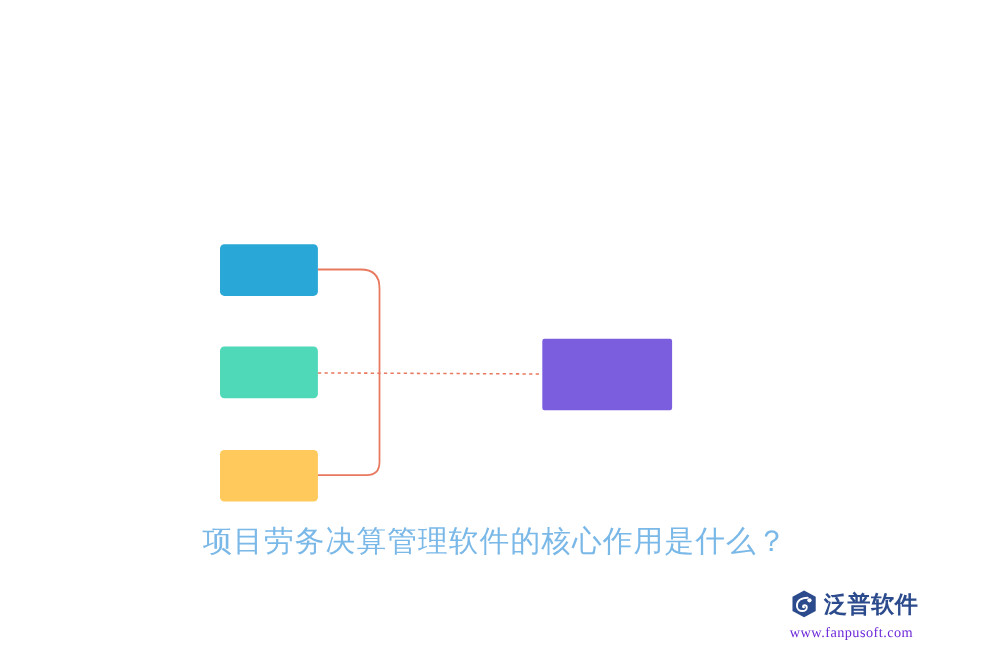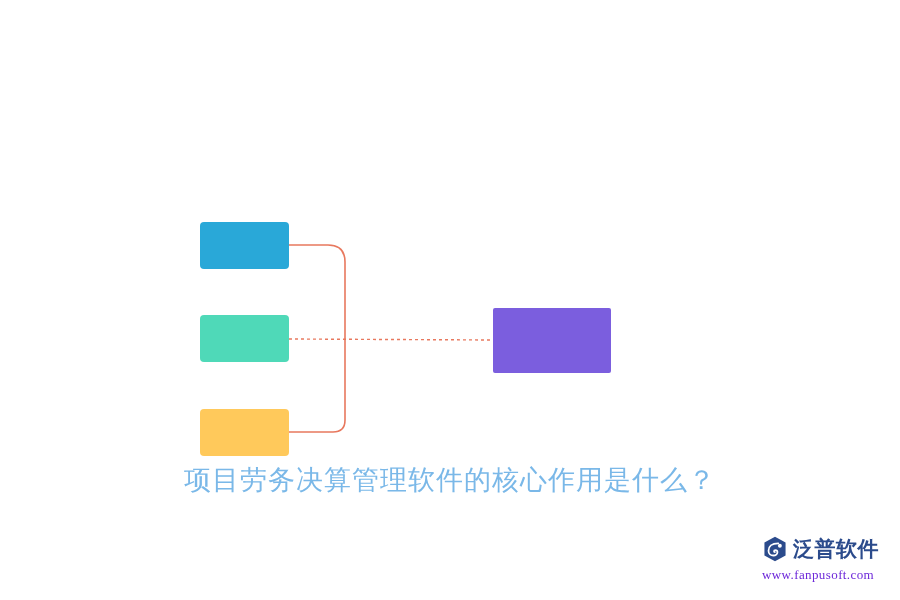--- a/index.html
+++ b/index.html
@@ -62,26 +62,26 @@
     position: absolute;
     left: 0;
     width: 900px;
     text-align: center;
     color: #7ab8e8;
     font-family: "DejaVu Sans", sans-serif;
     font-size: 27px;
     letter-spacing: 1px;
     white-space: nowrap;
   }
-  #caption-line1 { top: 462px; }
+  #caption-line1 { top: 474px; }
   #caption-line2 { top: 502px; }
 
   #logo {
     position: absolute;
-    left: 762px;
+    left: 718px;
     top: 534px;
     width: 124px;
     height: 52px;
   }
   #logo-row {
     display: flex;
     align-items: center;
     height: 30px;
   }
   #logo-mark {

